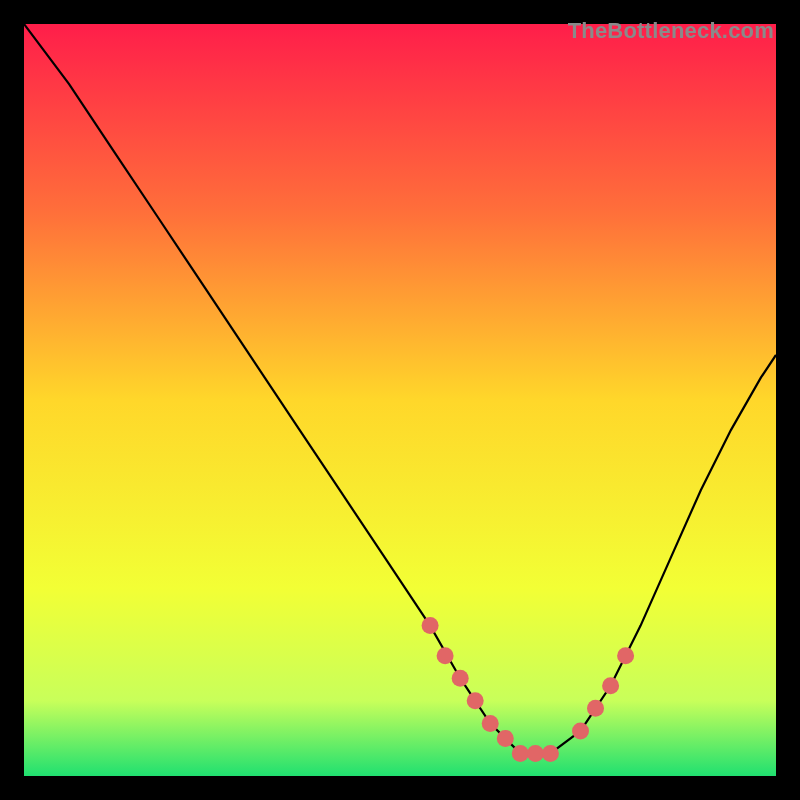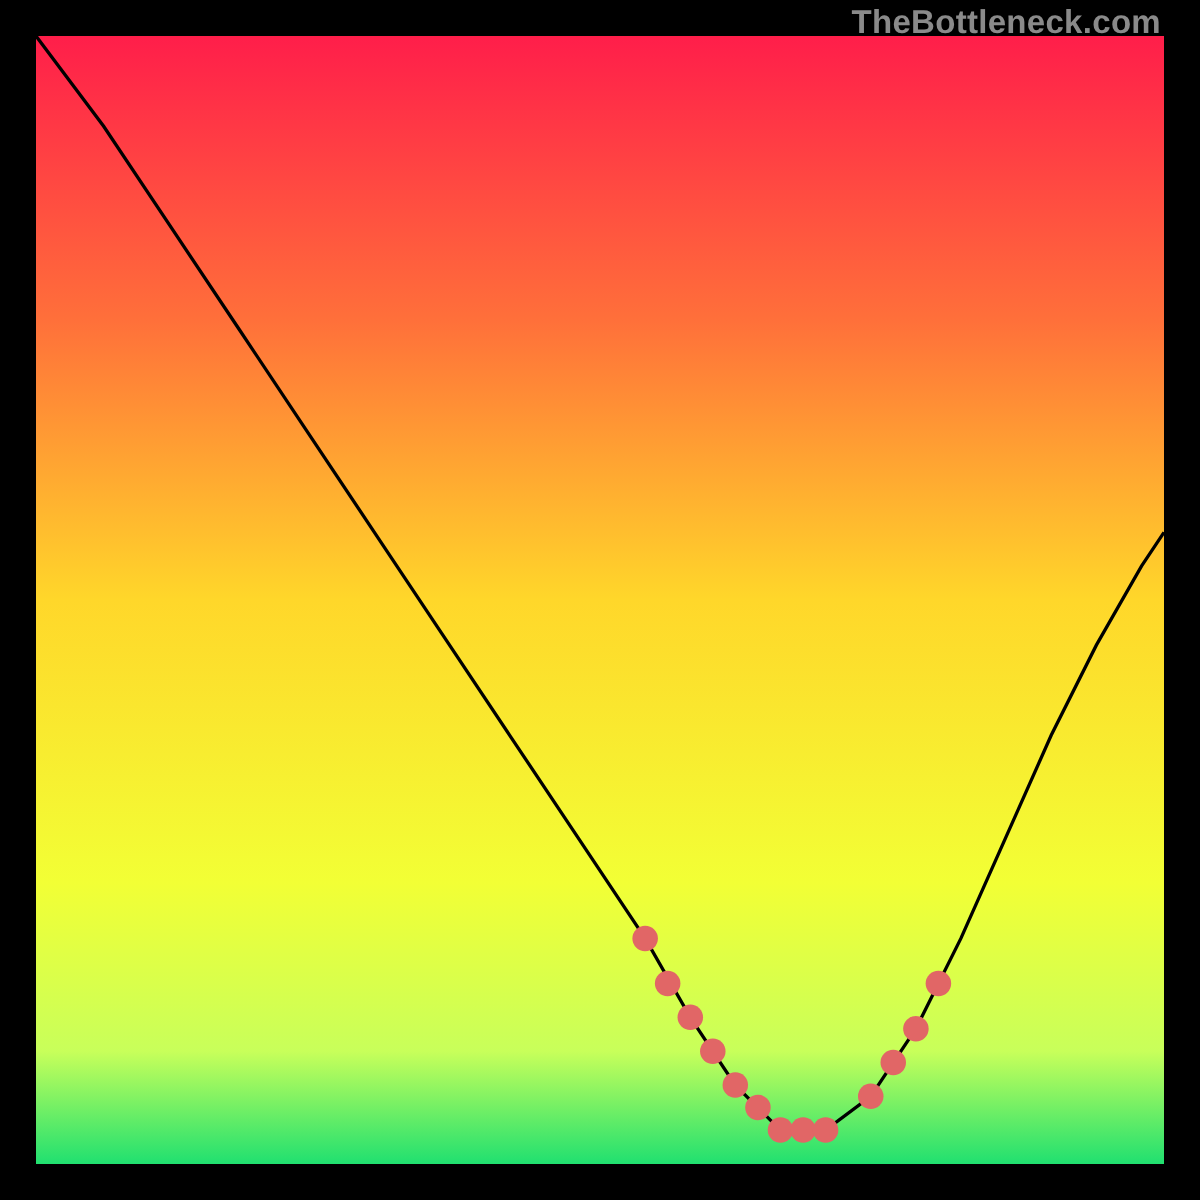--- a/index.html
+++ b/index.html
@@ -20,21 +20,21 @@
   }
   .gradient {
     position: absolute;
     left: 0;
     top: 0;
     width: 100%;
     height: 100%;
   }
   .watermark {
     position: absolute;
-    top: 2px;
+    top: 18px;
     right: 26px;
     font-family: Arial, Helvetica, sans-serif;
     font-size: 22px;
     font-weight: 600;
     color: #8a8a8a;
     letter-spacing: 0.2px;
   }
   svg.curve {
     position: absolute;
     left: 0;

